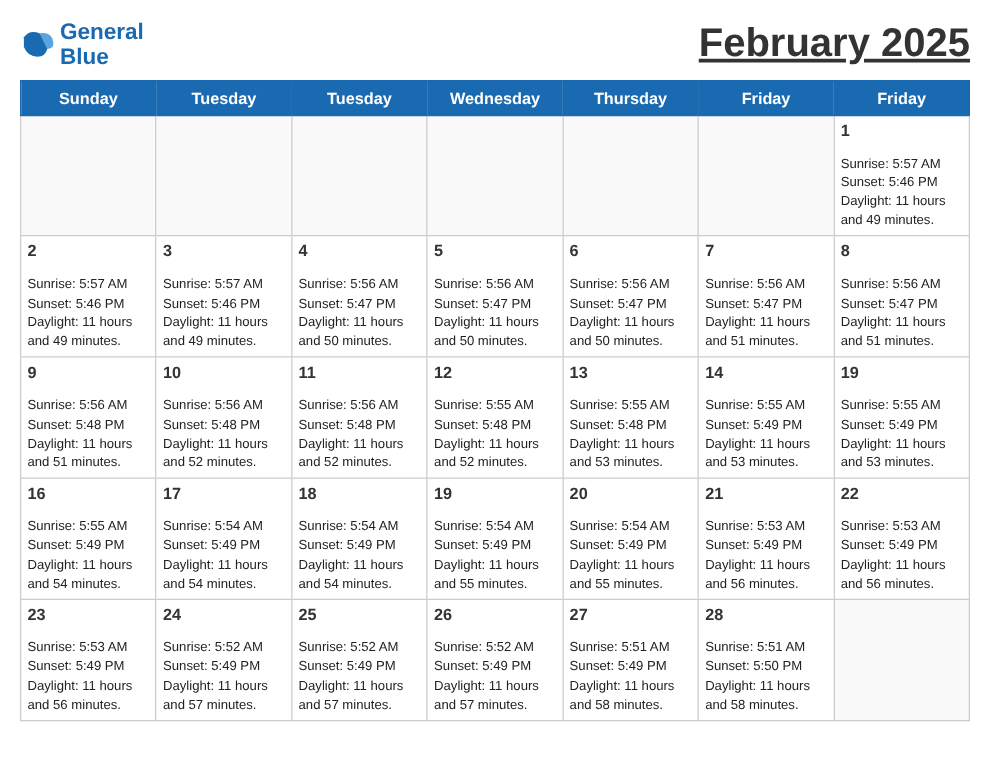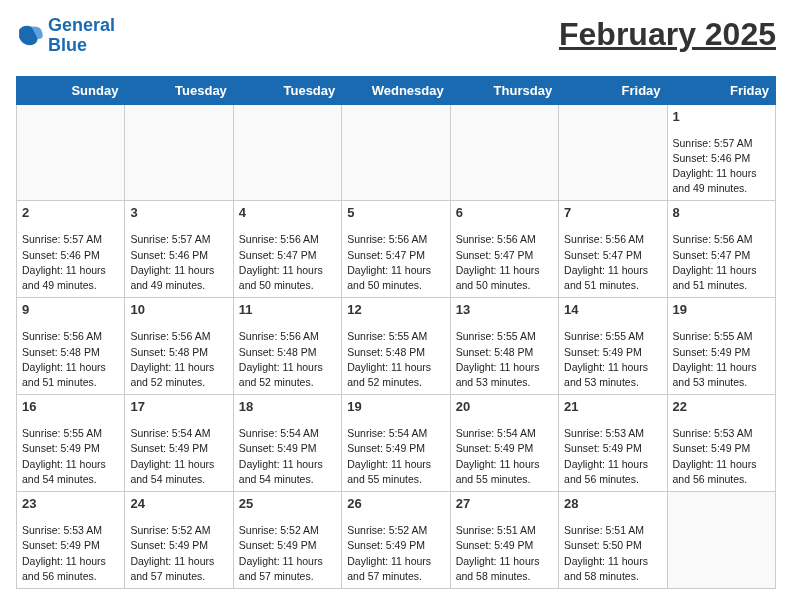--- a/index.html
+++ b/index.html
@@ -7,21 +7,21 @@
       font-family: Arial, sans-serif;
       background: #fff;
       width: 792px;
       min-height: 612px;
       padding: 16px;
     }
     .header {
       display: flex;
       justify-content: space-between;
       align-items: flex-start;
-      margin-bottom: 20px;
+      margin-bottom: 8px;
     }
     .logo {
       display: flex;
       align-items: center;
       gap: 4px;
     }
     .logo-text {
       font-size: 18px;
       font-weight: bold;
       color: #333;
@@ -46,21 +46,21 @@
       color: #555;
     }
     .calendar {
       width: 100%;
       border-collapse: collapse;
       border: 1px solid #ccc;
     }
     .calendar th {
       background: #1a6ab1;
       color: #fff;
-      text-align: right;
+      text-align: center;
       padding: 6px 6px;
       font-size: 13px;
       font-weight: bold;
       border: 1px solid #1a6ab1;
     }
     .calendar td {
       vertical-align: top;
       padding: 4px 5px;
       border: 1px solid #ccc;
       width: calc(100% / 7);

